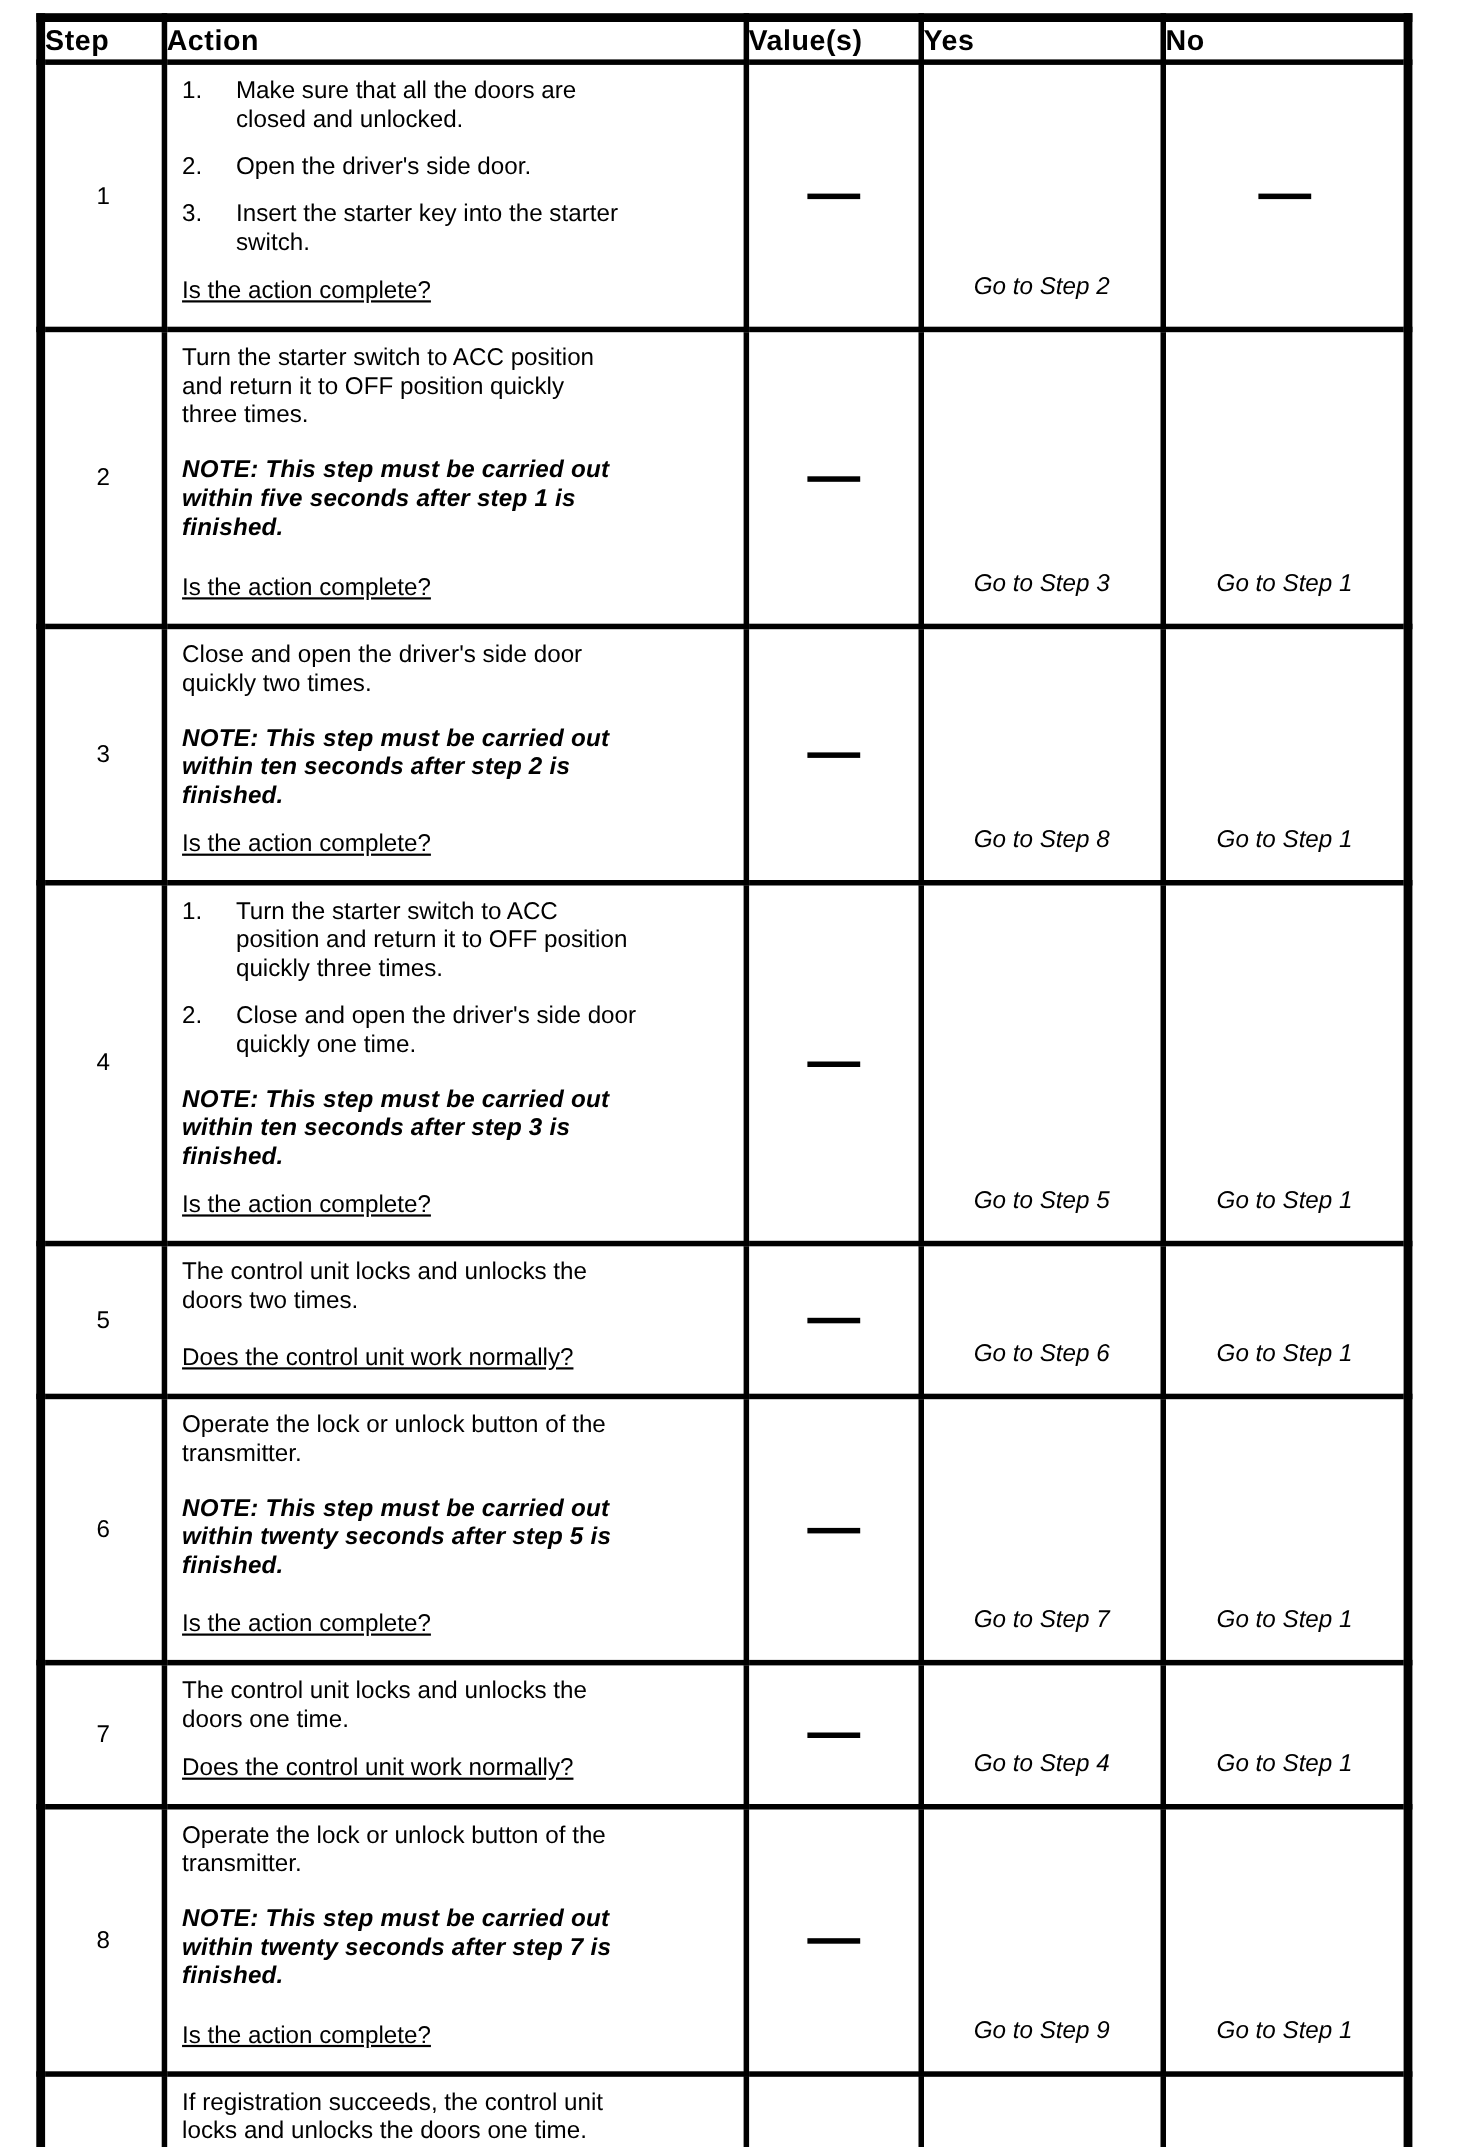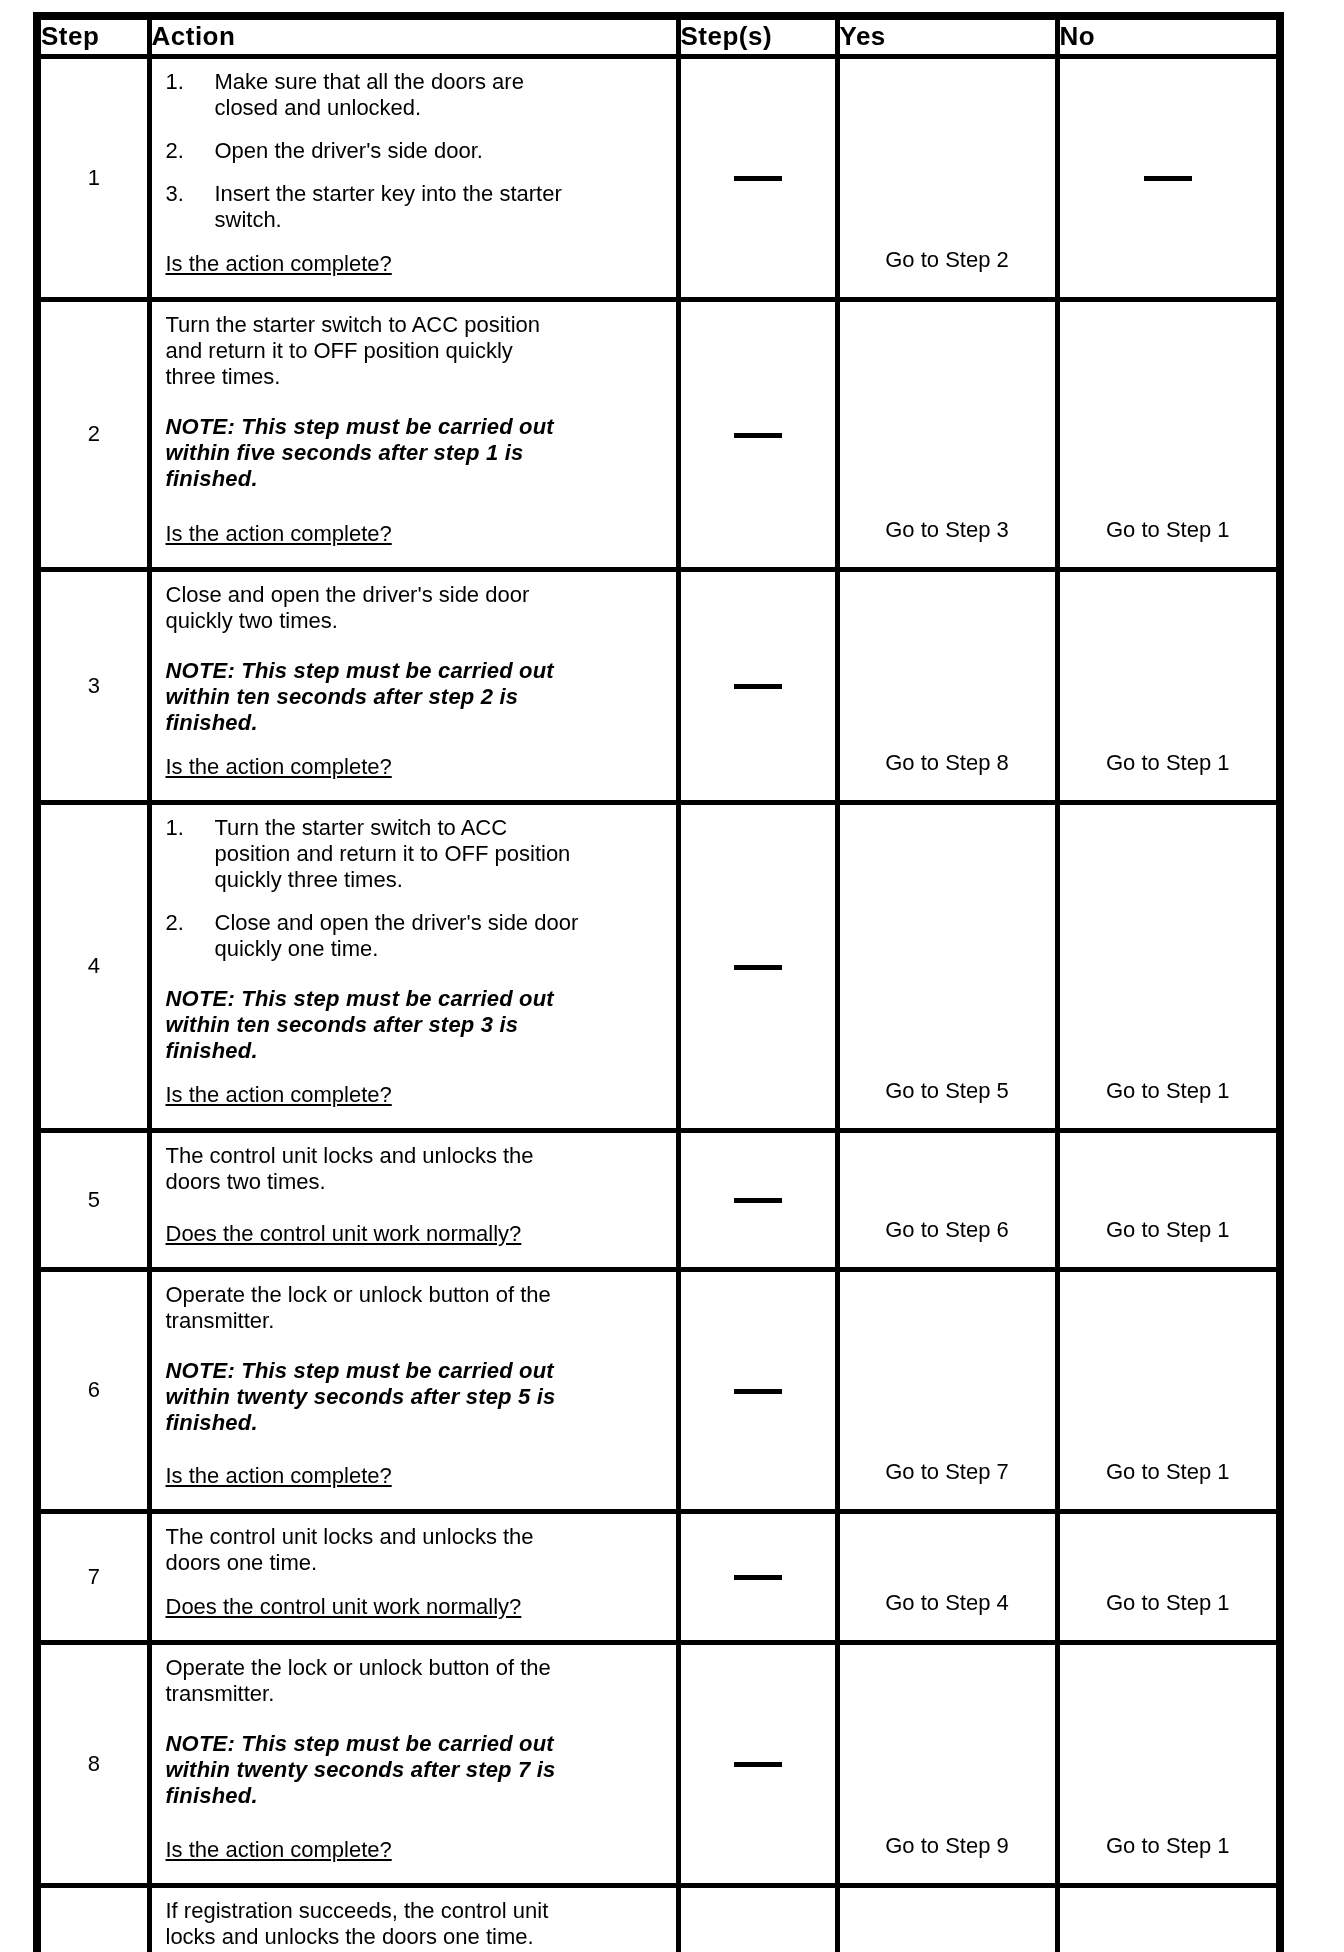--- a/index.html
+++ b/index.html
@@ -97,20 +97,21 @@
   td.col-values, td.col-yes, td.col-no {
     text-align: center;
     font-size: 22px;
   }
   td.cell-bottom {
     vertical-align: bottom;
   }
   td.cell-bottom .goto {
     display: block;
     padding-bottom: 24px;
+    font-style: italic;
   }
   td.cell-mid { vertical-align: middle; }
   .dash {
     display: inline-block;
     width: 48px;
     height: 5px;
     background: #000;
     vertical-align: middle;
   }
 </style>
@@ -123,21 +124,21 @@
       <col style="width:112px">
       <col style="width:529px">
       <col style="width:159px">
       <col style="width:220px">
       <col style="width:223px">
     </colgroup>
     <thead>
       <tr>
         <th>Step</th>
         <th>Action</th>
-        <th>Step(s)</th>
+        <th>Value(s)</th>
         <th>Yes</th>
         <th>No</th>
       </tr>
     </thead>
     <tbody>
         <tr>
           <td class="col-step">1</td>
           <td class="col-action">
             <div class="action-flex">
               <div class="block numbered">

